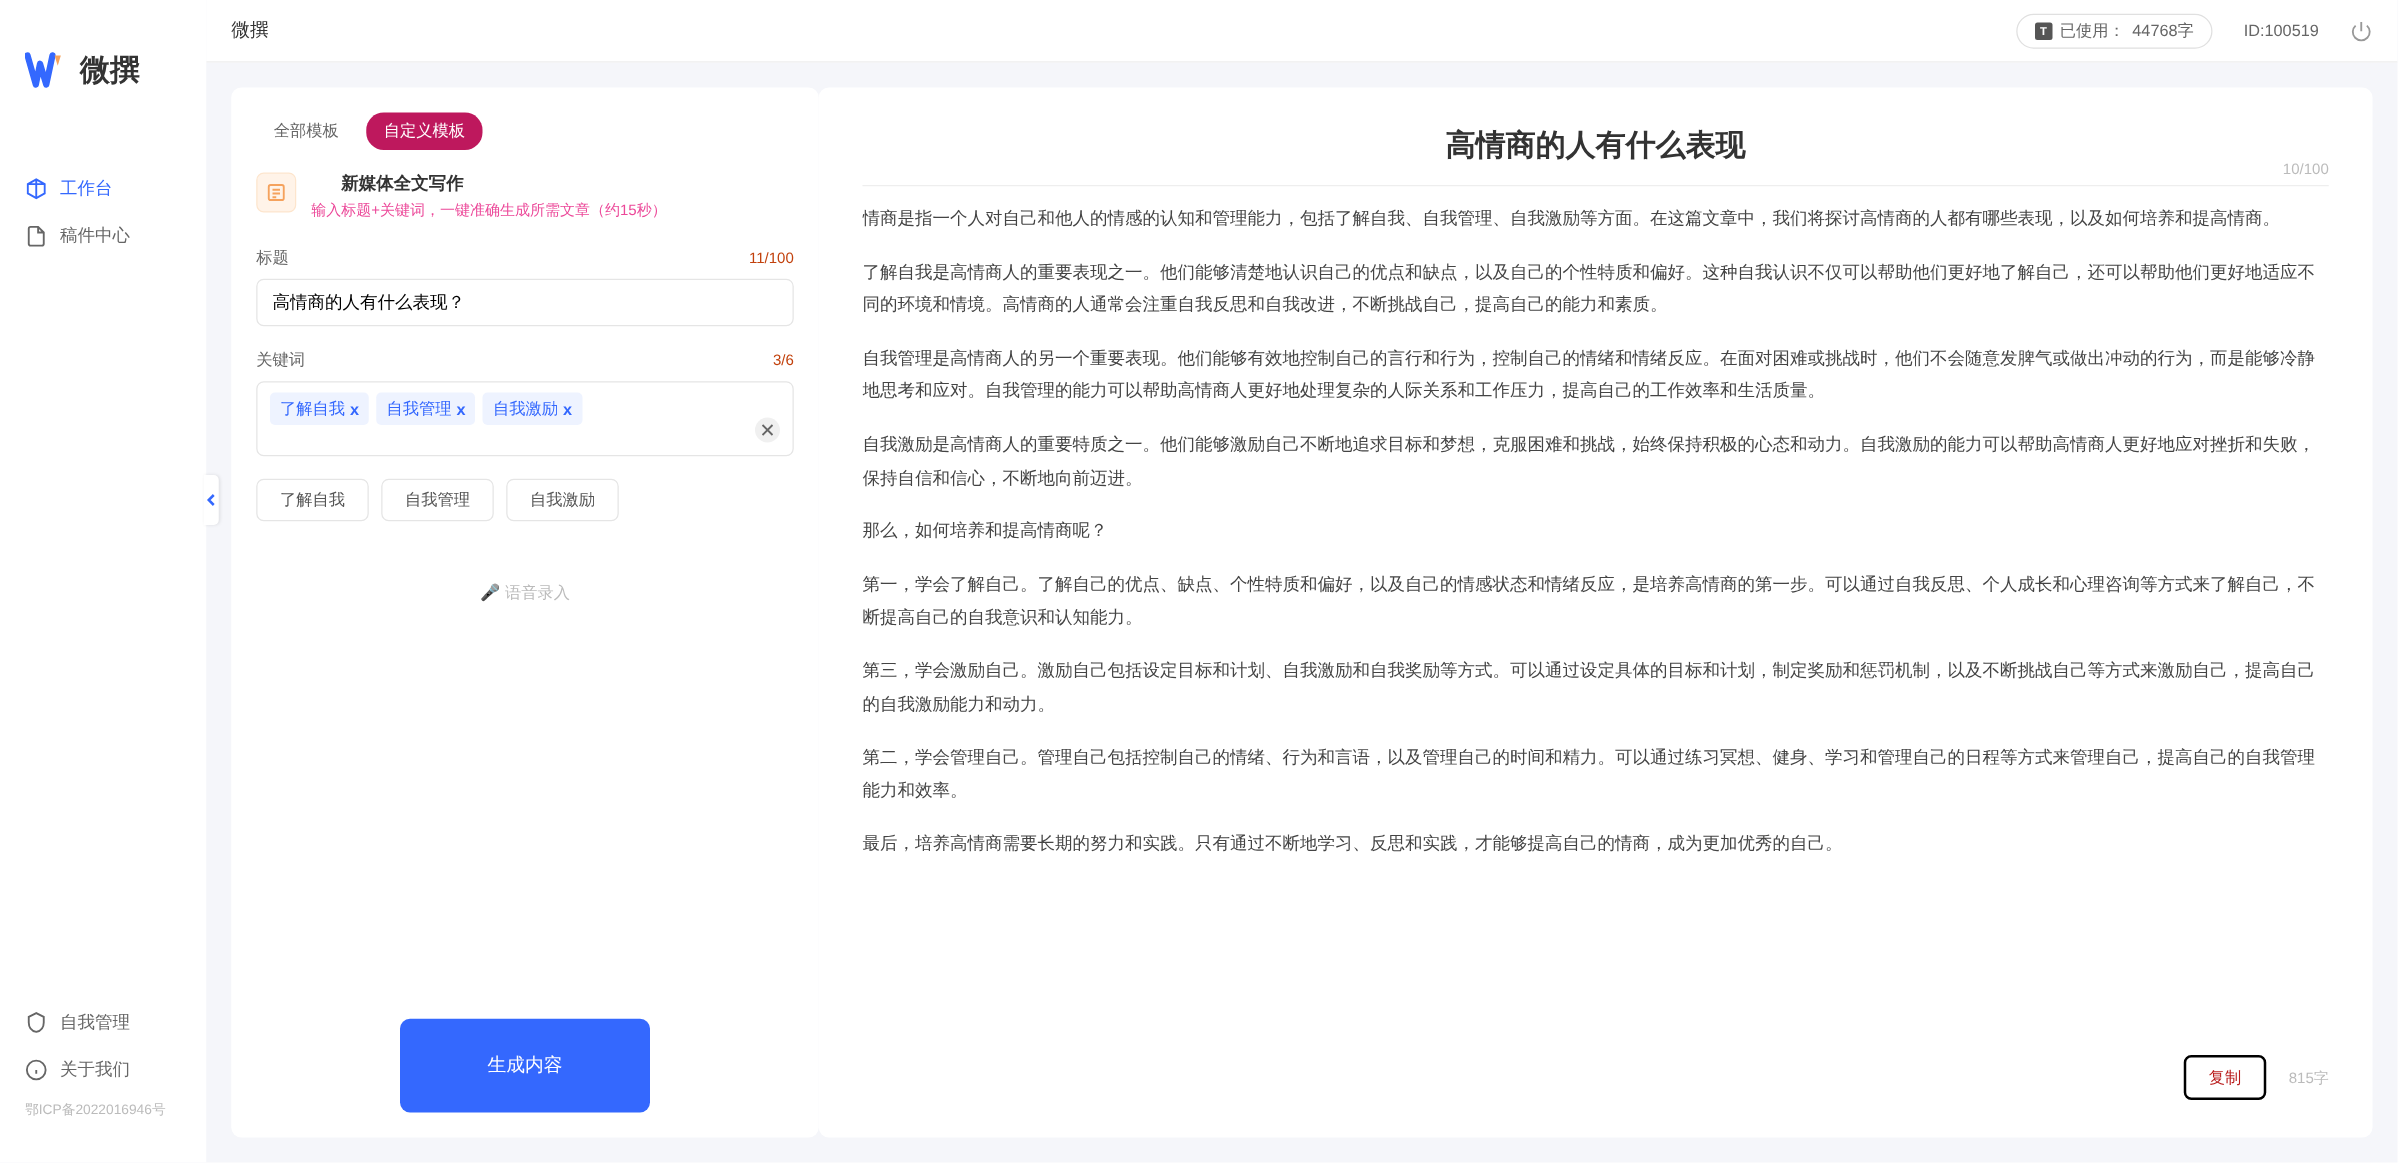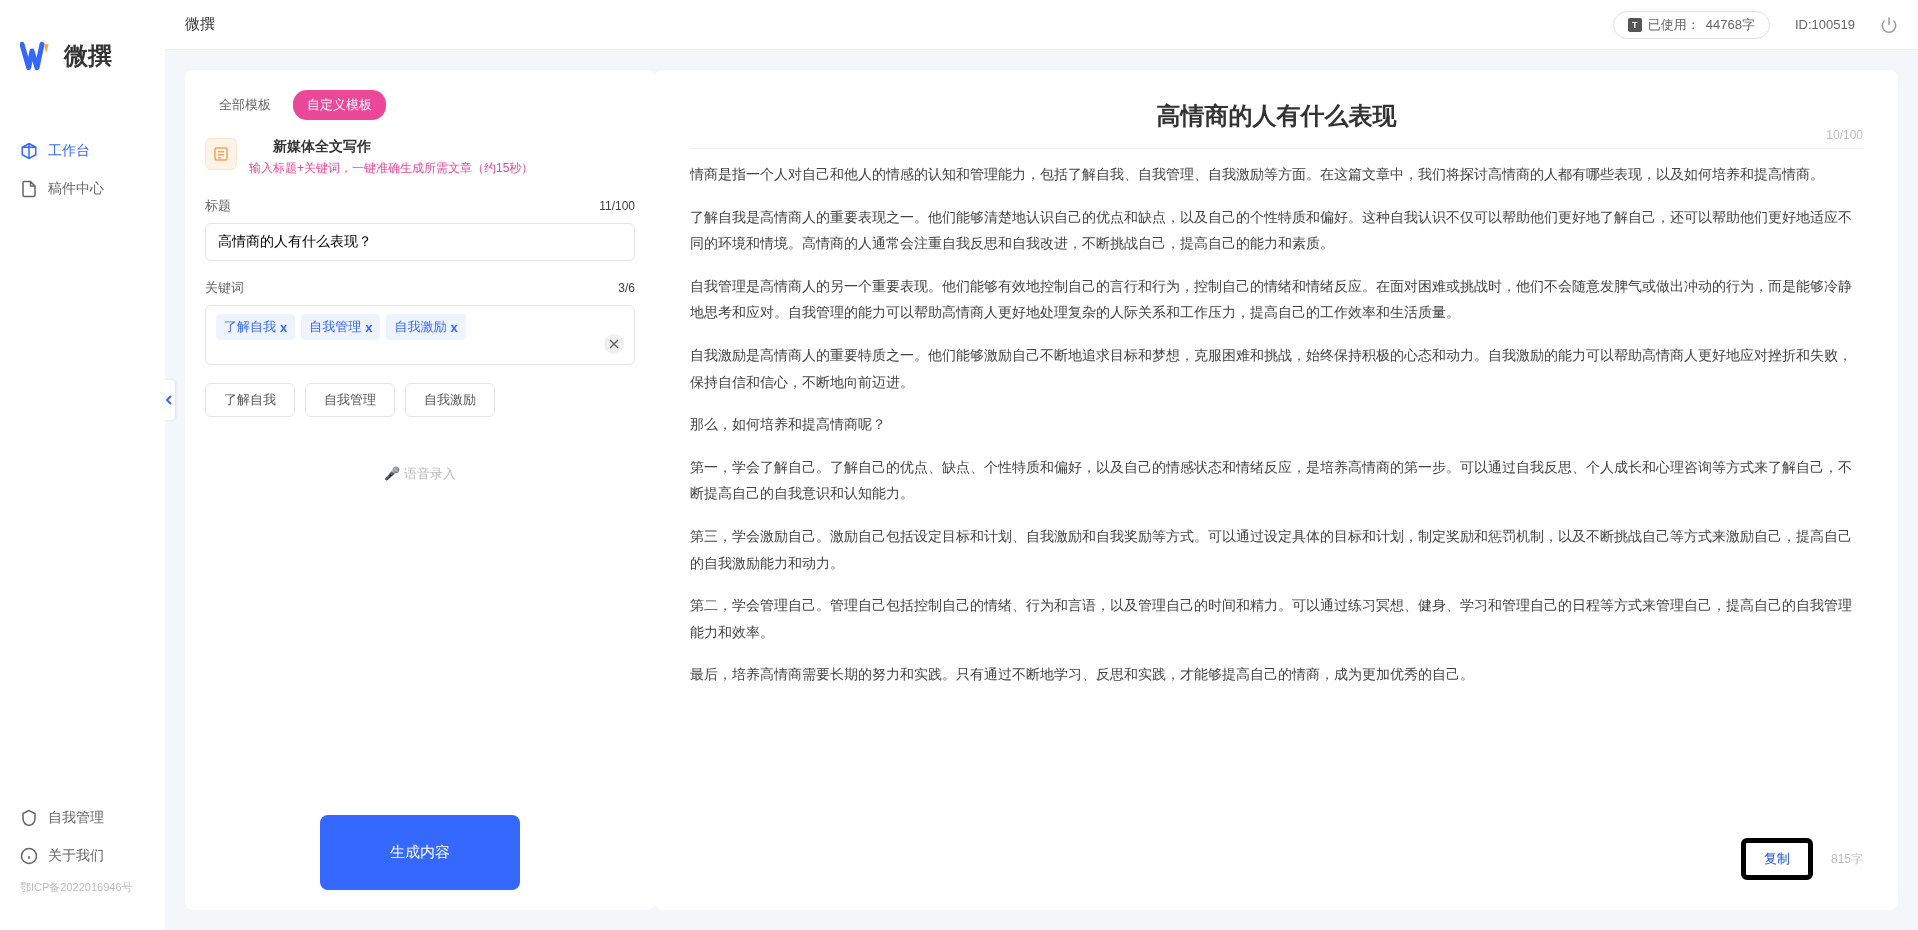--- a/index.html
+++ b/index.html
@@ -24,32 +24,32 @@
     .topbar-right { display: flex; align-items: center; gap: 25px; color: #666; font-size: 13px; }
     .usage-badge { border: 1px solid #e0e0e0; border-radius: 16px; padding: 4px 14px; display: flex; align-items: center; gap: 6px; }
     .usage-icon { width: 14px; height: 14px; background: #555; border-radius: 2px; display: flex; align-items: center; justify-content: center; color: #fff; font-size: 9px; font-weight: bold; }
     .power-icon { width: 18px; height: 18px; cursor: pointer; color: #999; }
     
     .content { flex: 1; display: flex; padding: 20px; overflow: hidden; }
     
     .left-panel { width: 470px; background: #fff; border-radius: 8px; padding: 20px; display: flex; flex-direction: column; }
     .tabs { display: flex; gap: 8px; margin-bottom: 18px; }
     .tab { padding: 6px 14px; border-radius: 14px; cursor: pointer; font-size: 13px; color: #666; }
-    .tab.active { background: #ec4899; color: #fff; }
+    .tab.active { background: #be185d; color: #fff; }
     
     .template-card { display: flex; align-items: flex-start; gap: 12px; margin-bottom: 20px; }
     .template-icon { width: 32px; height: 32px; background: #fff3e8; border-radius: 6px; display: flex; align-items: center; justify-content: center; color: #f5a25d; border: 1px solid #fde5cd; }
     .template-info { flex: 1; }
     .template-title { font-weight: 600; font-size: 14px; margin-bottom: 4px; margin-left: 24px; }
     .template-desc { font-size: 12px; color: #ec4899; }
     
     .form-section { margin-bottom: 18px; }
     .form-label-row { display: flex; justify-content: space-between; align-items: center; margin-bottom: 8px; }
     .form-label { font-size: 13px; color: #666; }
-    .form-counter { font-size: 12px; color: #404040; }
+    .form-counter { font-size: 12px; color: #c2410c; }
     .form-input { width: 100%; border: 1px solid #e5e5e5; border-radius: 6px; padding: 10px 12px; font-size: 14px; outline: none; }
     
     .keyword-box { border: 1px solid #e5e5e5; border-radius: 6px; padding: 8px 10px; min-height: 60px; position: relative; }
     .keyword-chips { display: flex; flex-wrap: wrap; gap: 6px; }
     .keyword-chip { background: #eef3ff; color: #3468fe; padding: 4px 8px; border-radius: 4px; font-size: 13px; display: flex; align-items: center; gap: 4px; }
     .keyword-chip .x { cursor: pointer; font-weight: bold; }
     .keyword-clear { position: absolute; right: 10px; bottom: 10px; width: 20px; height: 20px; border-radius: 50%; background: #f0f0f0; display: flex; align-items: center; justify-content: center; cursor: pointer; color: #666; font-size: 11px; }
     
     .try-label { font-size: 13px; color: #666; margin-bottom: 10px; }
     .try-chips { display: flex; gap: 10px; }
@@ -59,21 +59,21 @@
     
     .generate-btn { margin-top: auto; width: 200px; align-self: center; background: #3468fe; color: #fff; border: none; border-radius: 8px; padding: 28px; font-size: 15px; cursor: pointer; }
     
     .right-panel { flex: 1; background: #fff; border-radius: 8px; padding: 30px 35px; display: flex; flex-direction: column; overflow: hidden; }
     .output-header { position: relative; border-bottom: 1px solid #eee; padding-bottom: 16px; margin-bottom: 12px; }
     .output-title { font-size: 24px; font-weight: 600; text-align: center; }
     .output-counter { position: absolute; right: 0; bottom: 6px; font-size: 12px; color: #bbb; }
     .output-body { flex: 1; overflow-y: auto; line-height: 1.9; color: #444; font-size: 14px; }
     .output-body p { margin-bottom: 16px; }
     .output-footer { display: flex; justify-content: flex-end; align-items: center; gap: 18px; padding-top: 14px; }
-    .copy-btn { border: 5px solid #000000; background: #fff; border-radius: 6px; padding: 7px 18px; cursor: pointer; color: #1d4ed8; font-size: 13px; }
+    .copy-btn { border: 2px solid #000000; background: #fff; border-radius: 6px; padding: 7px 18px; cursor: pointer; color: #b91c1c; font-size: 13px; }
     .word-count { font-size: 12px; color: #bbb; }
   </style>
 </head>
 <body>
 
 <div class="app">
   <aside class="sidebar">
     <div class="logo">
       <svg class="logo-icon" viewBox="0 0 40 36">
         <path d="M2 4 L10 32 L14 12 L20 32 L26 4" fill="none" stroke="#3468fe" stroke-width="6" stroke-linecap="round" stroke-linejoin="round"></path>

